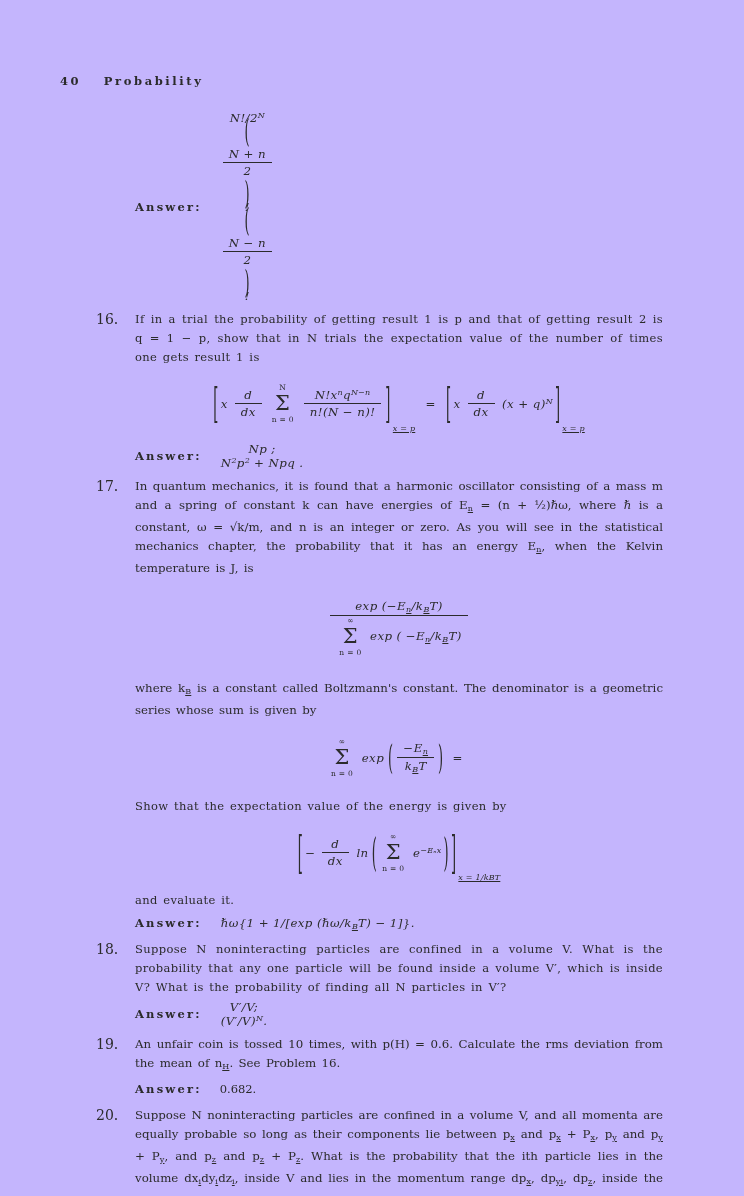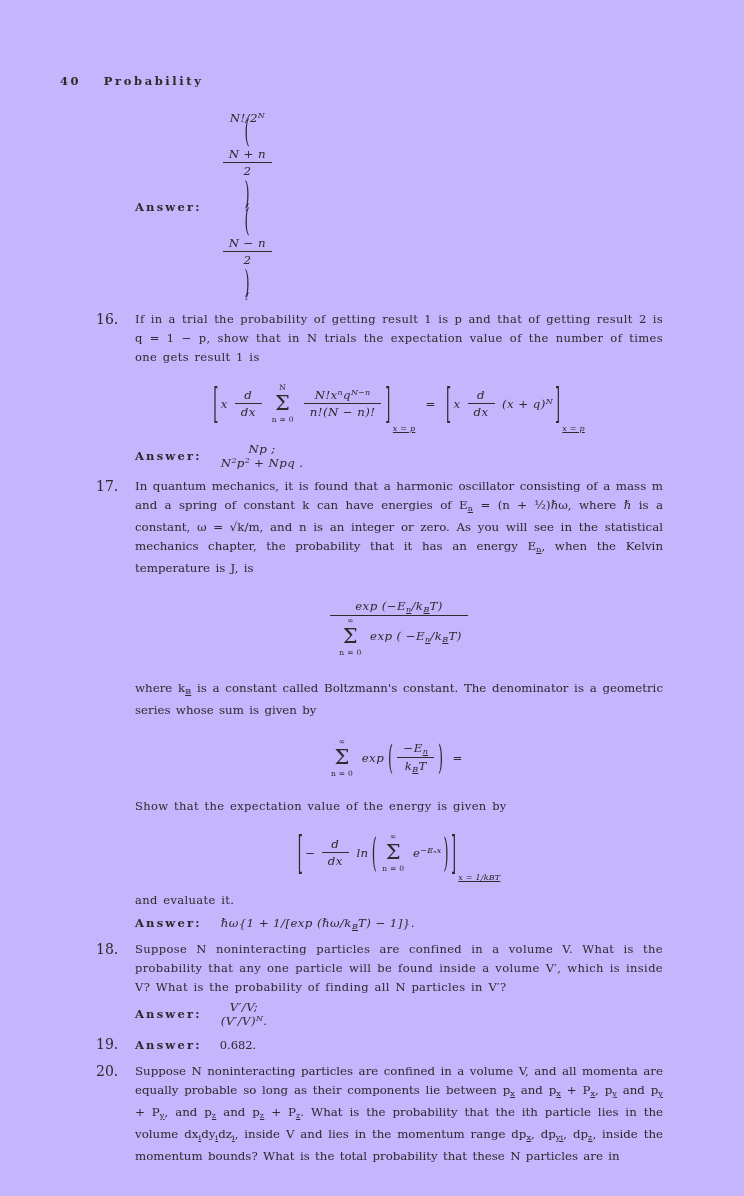--- a/index.html
+++ b/index.html
@@ -226,20 +226,21 @@
         <span class="formula inline">
             <span class="run"><span>V′/V;</span></span>
             <span class="spc" style="width: 1.4em;"></span>
             <span class="run"><span>(V′/V)</span><sup>N</sup><span>.</span></span>
           </span>
       </div>
     </div>
 
     <div class="item">
       <span class="item-num">19.</span>
+      <p class="prose formula flow"><span>An unfair coin is tossed 10 times, with p(H) = 0.6. Calculate the rms deviation from the mean of n</span><sub>H</sub><span>. See Problem 16.</span></p>
       <div class="answer-line">
         <span class="answer-label">Answer:</span>
         <span>0.682.</span>
       </div>
     </div>
 
     <div class="item">
       <span class="item-num">20.</span>
       <p class="prose formula flow"><span>Suppose N noninteracting particles are confined in a volume V, and all momenta are equally probable so long as their components lie between p</span><sub>x</sub><span> and p</span><sub>x</sub><span> + P</span><sub>x</sub><span>, p</span><sub>y</sub><span> and p</span><sub>y</sub><span> + P</span><sub>y</sub><span>, and p</span><sub>z</sub><span> and p</span><sub>z</sub><span> + P</span><sub>z</sub><span>. What is the probability that the ith particle lies in the volume dx</span><sub>i</sub><span>dy</span><sub>i</sub><span>dz</span><sub>i</sub><span>, inside V and lies in the momentum range dp</span><sub>x</sub><span>, dp</span><sub>yi</sub><span>, dp</span><sub>z</sub><span>, inside the momentum bounds? What is the total probability that these N particles are in</span></p>
     </div>

